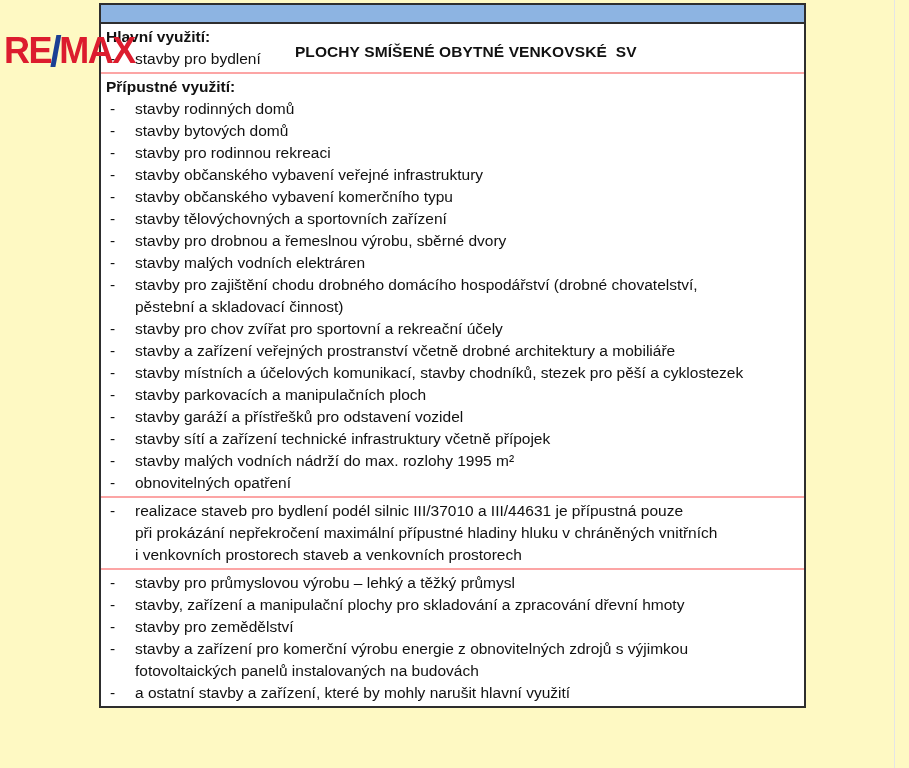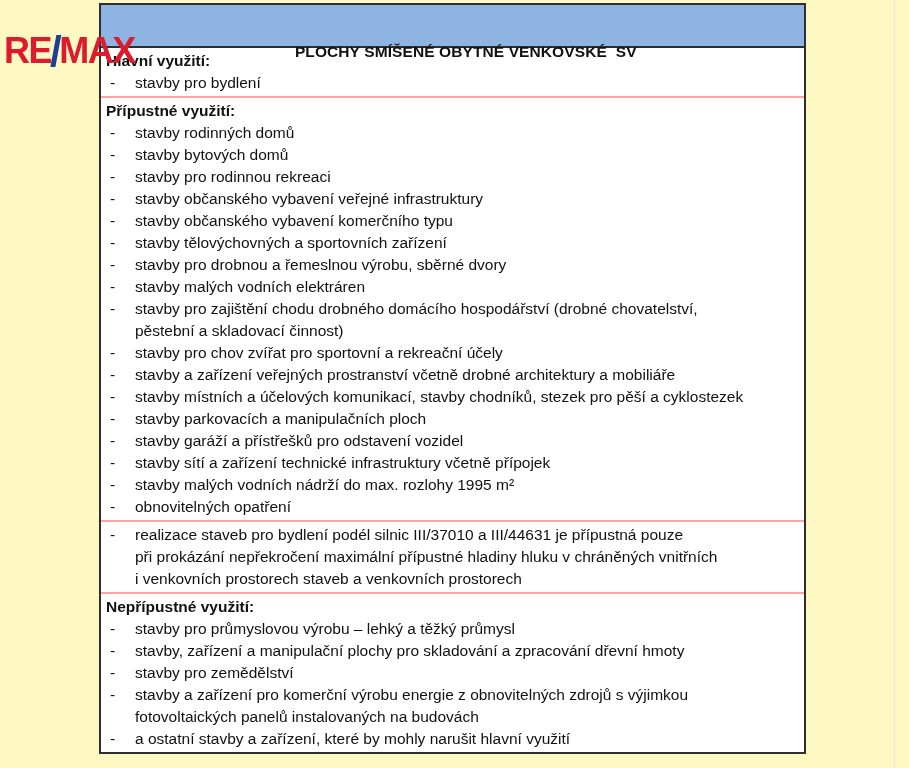--- a/index.html
+++ b/index.html
@@ -29,21 +29,21 @@
     position: absolute;
     left: 99px;
     top: 3px;
     width: 707px;
     border: 2px solid #2e2e2e;
     background: #ffffff;
     font-size: 15.5px;
     line-height: 22px;
   }
   .title-row {
-    height: 43px;
+    height: 19px;
     line-height: 31px;
     text-align: center;
     font-weight: bold;
     border-bottom: 2px solid #2e2e2e;
     white-space: pre;
     font-size: 15.5px;
     letter-spacing: 0.1px;
   }
   .section { padding: 2px 4px 2px 5px; }
   .section + .section { border-top: 2px solid #fca5a5; }
@@ -172,21 +172,20 @@
         </div>
         <div class="section">
           <div class="item">
             <span class="dash">-</span>
             <span class="txt">realizace staveb pro bydlení podél silnic III/37010 a III/44631 je přípustná pouze
 při prokázání nepřekročení maximální přípustné hladiny hluku v chráněných vnitřních
 i venkovních prostorech staveb a venkovních prostorech</span>
           </div>
         </div>
         <div class="section">
-          <div class="heading">Nepřípustné využití:</div>
           <div class="item">
             <span class="dash">-</span>
             <span class="txt">stavby pro průmyslovou výrobu – lehký a těžký průmysl</span>
           </div>
           <div class="item">
             <span class="dash">-</span>
             <span class="txt">stavby, zařízení a manipulační plochy pro skladování a zpracování dřevní hmoty</span>
           </div>
           <div class="item">
             <span class="dash">-</span>

